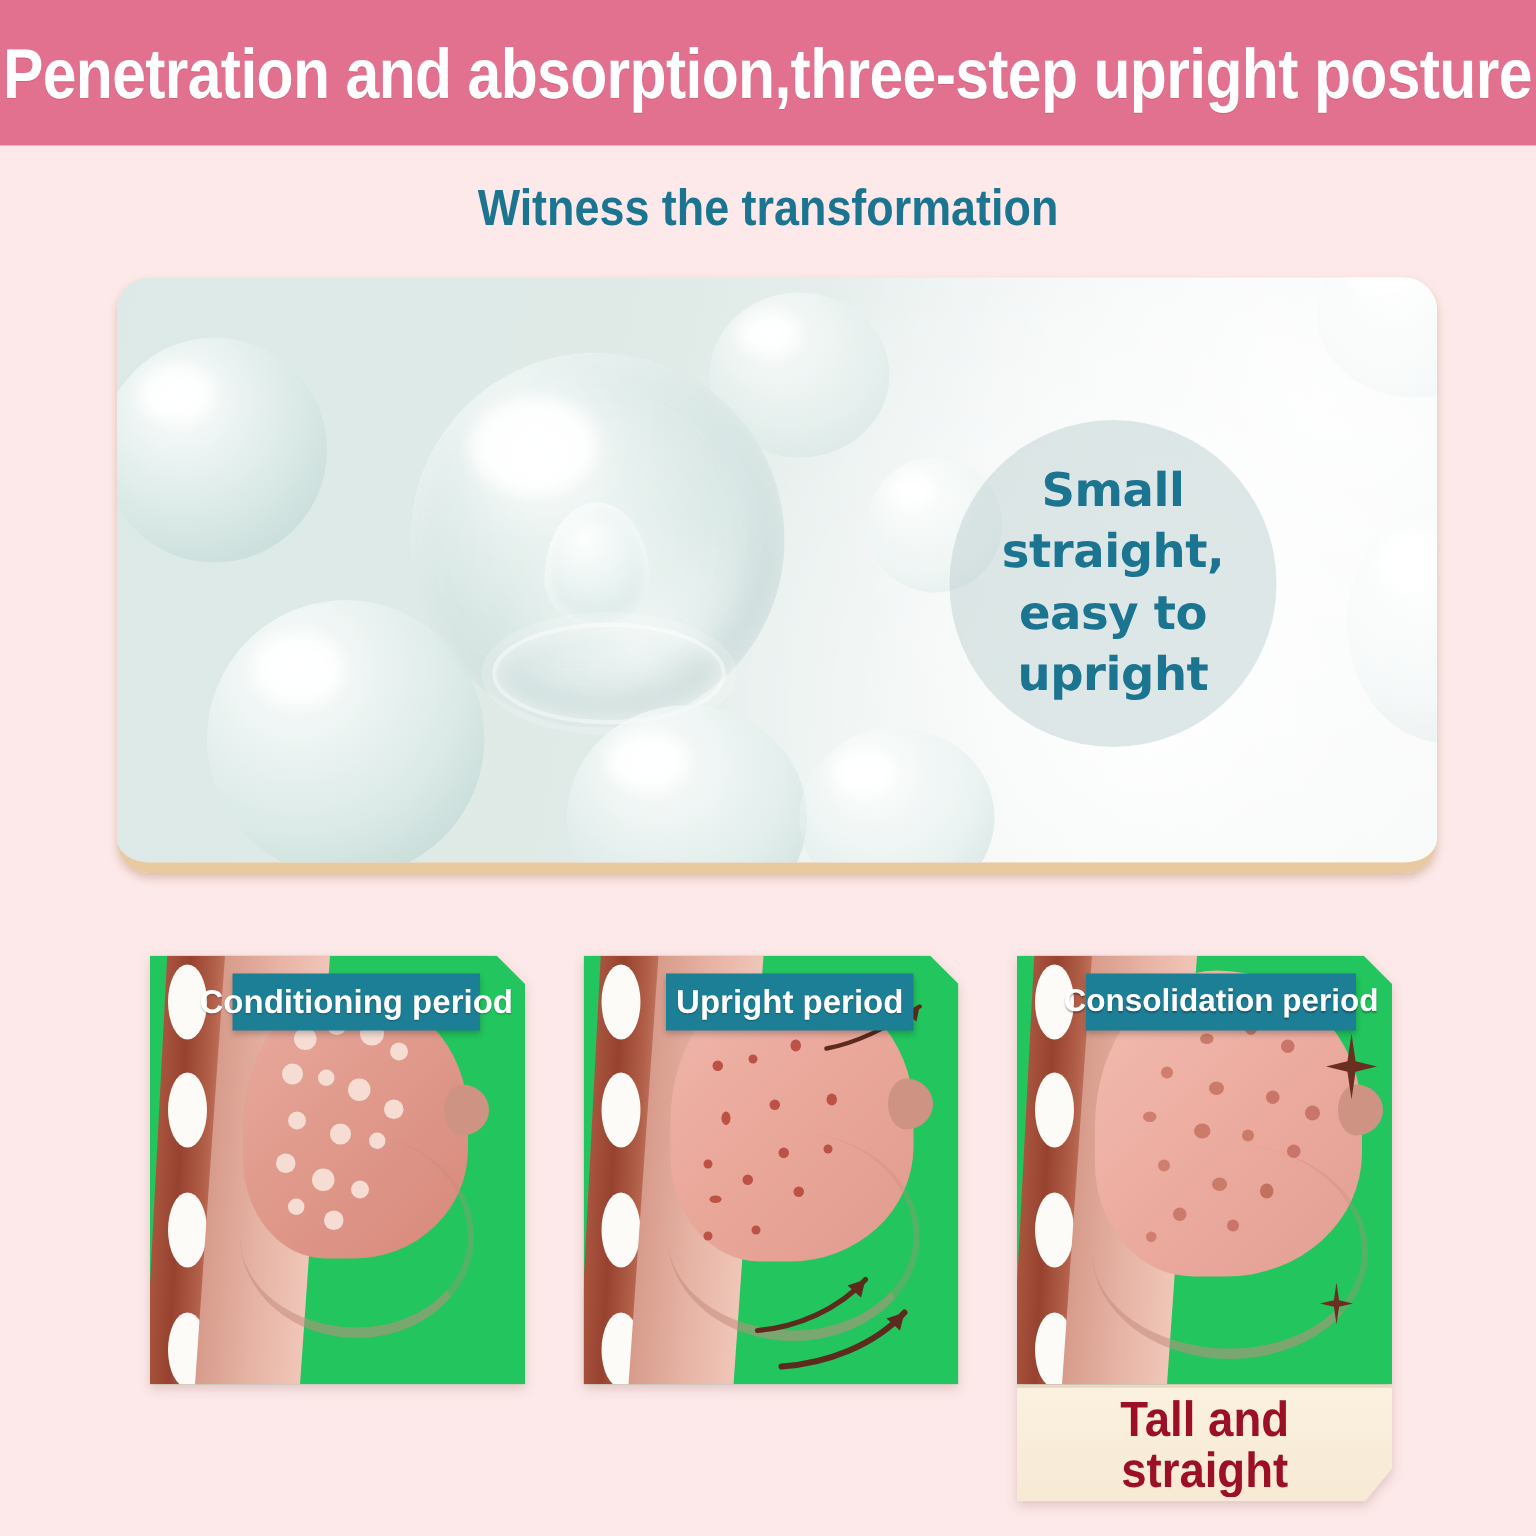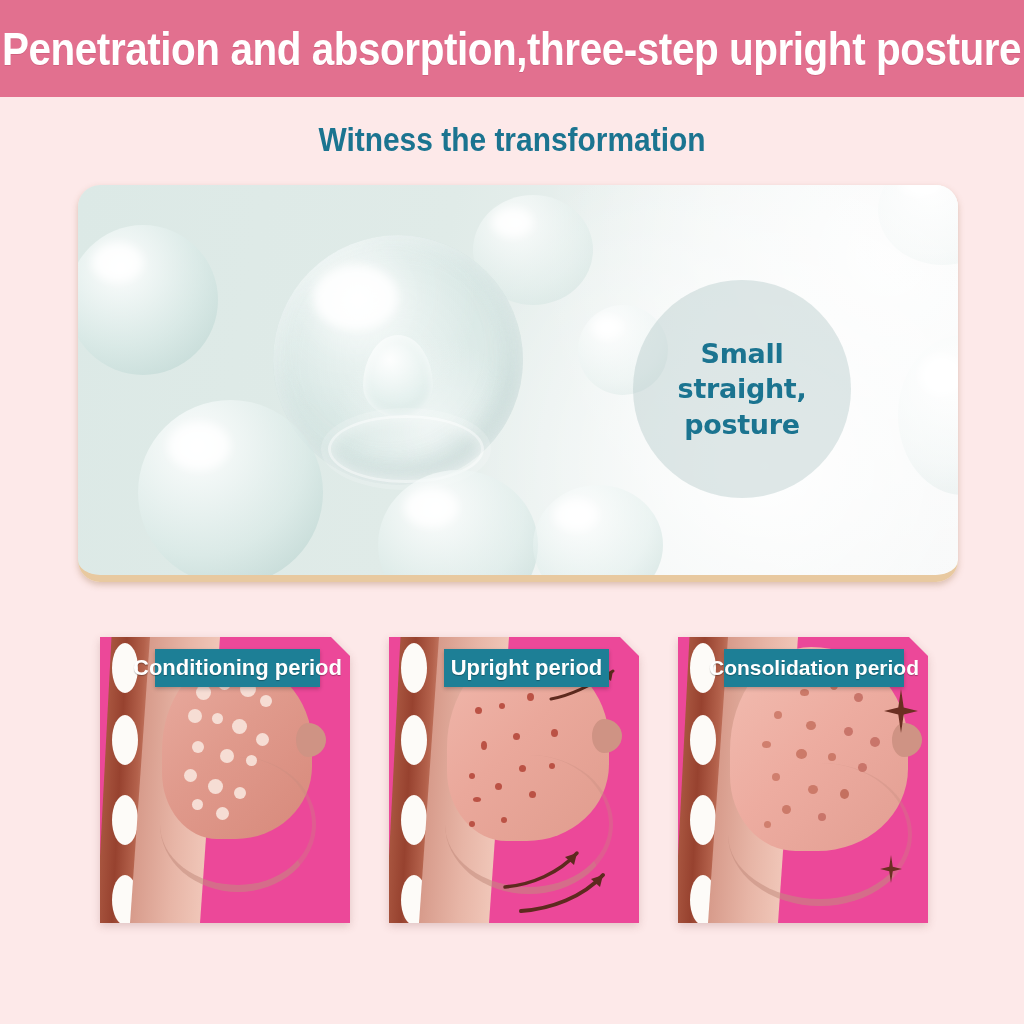--- a/index.html
+++ b/index.html
@@ -94,35 +94,35 @@
   .molecule-badge{
     position:absolute;left:555px;top:95px;width:218px;height:218px;
     border-radius:50%;
     background:rgba(178,200,199,.42);
     display:flex;align-items:center;justify-content:center;
     text-align:center;
   }
   .molecule-text{
     color:#1b7490;
     font-family:"DejaVu Sans",sans-serif;
-    font-weight:bold;font-size:27px;line-height:1.32;
+    font-weight:bold;font-size:31px;line-height:1.32;
     letter-spacing:-.3px;
   }
   
   .cards{position:absolute;left:0;top:637px;width:1024px;height:362px;}
   .card{
     position:absolute;top:0;width:250px;height:362px;
     filter:drop-shadow(0 3px 4px rgba(190,150,150,.45));
   }
   .card-1{left:100px;}
   .card-2{left:389px;}
   .card-3{left:678px;}
   .card-art{
     position:absolute;left:0;top:0;width:250px;height:286px;
-    background:#ec4899;
+    background:#22c55e;
     overflow:hidden;
     clip-path:polygon(0 0, 231px 0, 250px 19px, 250px 100%, 0 100%);
   }
   
   .spine{
     position:absolute;left:4px;top:0;width:44px;height:286px;
     background:linear-gradient(90deg,#a8553f 0%,#97422f 35%,#b3614b 75%,#c9806b 100%);
     transform:skewX(-3deg);
   }
   .vert{
@@ -201,21 +201,22 @@
   <div class="droplet"></div>
   <div class="ripple"></div>
   <div class="bub bub-b"></div>
   <div class="bub bub-c"></div>
   <div class="bub bub-d"></div>
 
   <div class="molecule-badge">
     <div class="molecule-text">
       <div>Small</div>
       <div>straight,</div>
-      <div>posture</div>
+      <div>easy to</div>
+      <div>upright</div>
     </div>
   </div>
 </div>
 
 <div class="cards">
 
   <div class="card card-1">
     <div class="card-art">
       <div class="spine"></div>
       <div class="vert" style="top:6px;"></div>
@@ -318,15 +319,21 @@
       <div class="dot" style="left:94px;top:136px;width:8px;height:8px;background:#d07f6e;"></div>
       <div class="dot" style="left:130px;top:148px;width:10px;height:9px;background:#cc7a69;"></div>
       <div class="dot" style="left:162px;top:152px;width:9px;height:10px;background:#c4705f;"></div>
       <div class="dot" style="left:104px;top:168px;width:9px;height:9px;background:#cc7a69;"></div>
       <div class="dot" style="left:140px;top:176px;width:8px;height:8px;background:#c9756a;"></div>
       <div class="dot" style="left:86px;top:184px;width:7px;height:7px;background:#d07f6e;"></div>
       <div class="sparkle" style="left:206px;top:52px;width:34px;height:44px;"></div>
       <div class="sparkle" style="left:202px;top:218px;width:22px;height:28px;"></div>
       <div class="badge badge-3">Consolidation period</div>
     </div>
+    <div class="caption">
+      <div class="caption-text">
+        <div>Tall and</div>
+        <div>straight</div>
+      </div>
+    </div>
   </div>
 
 </div>
 
 </body></html>

